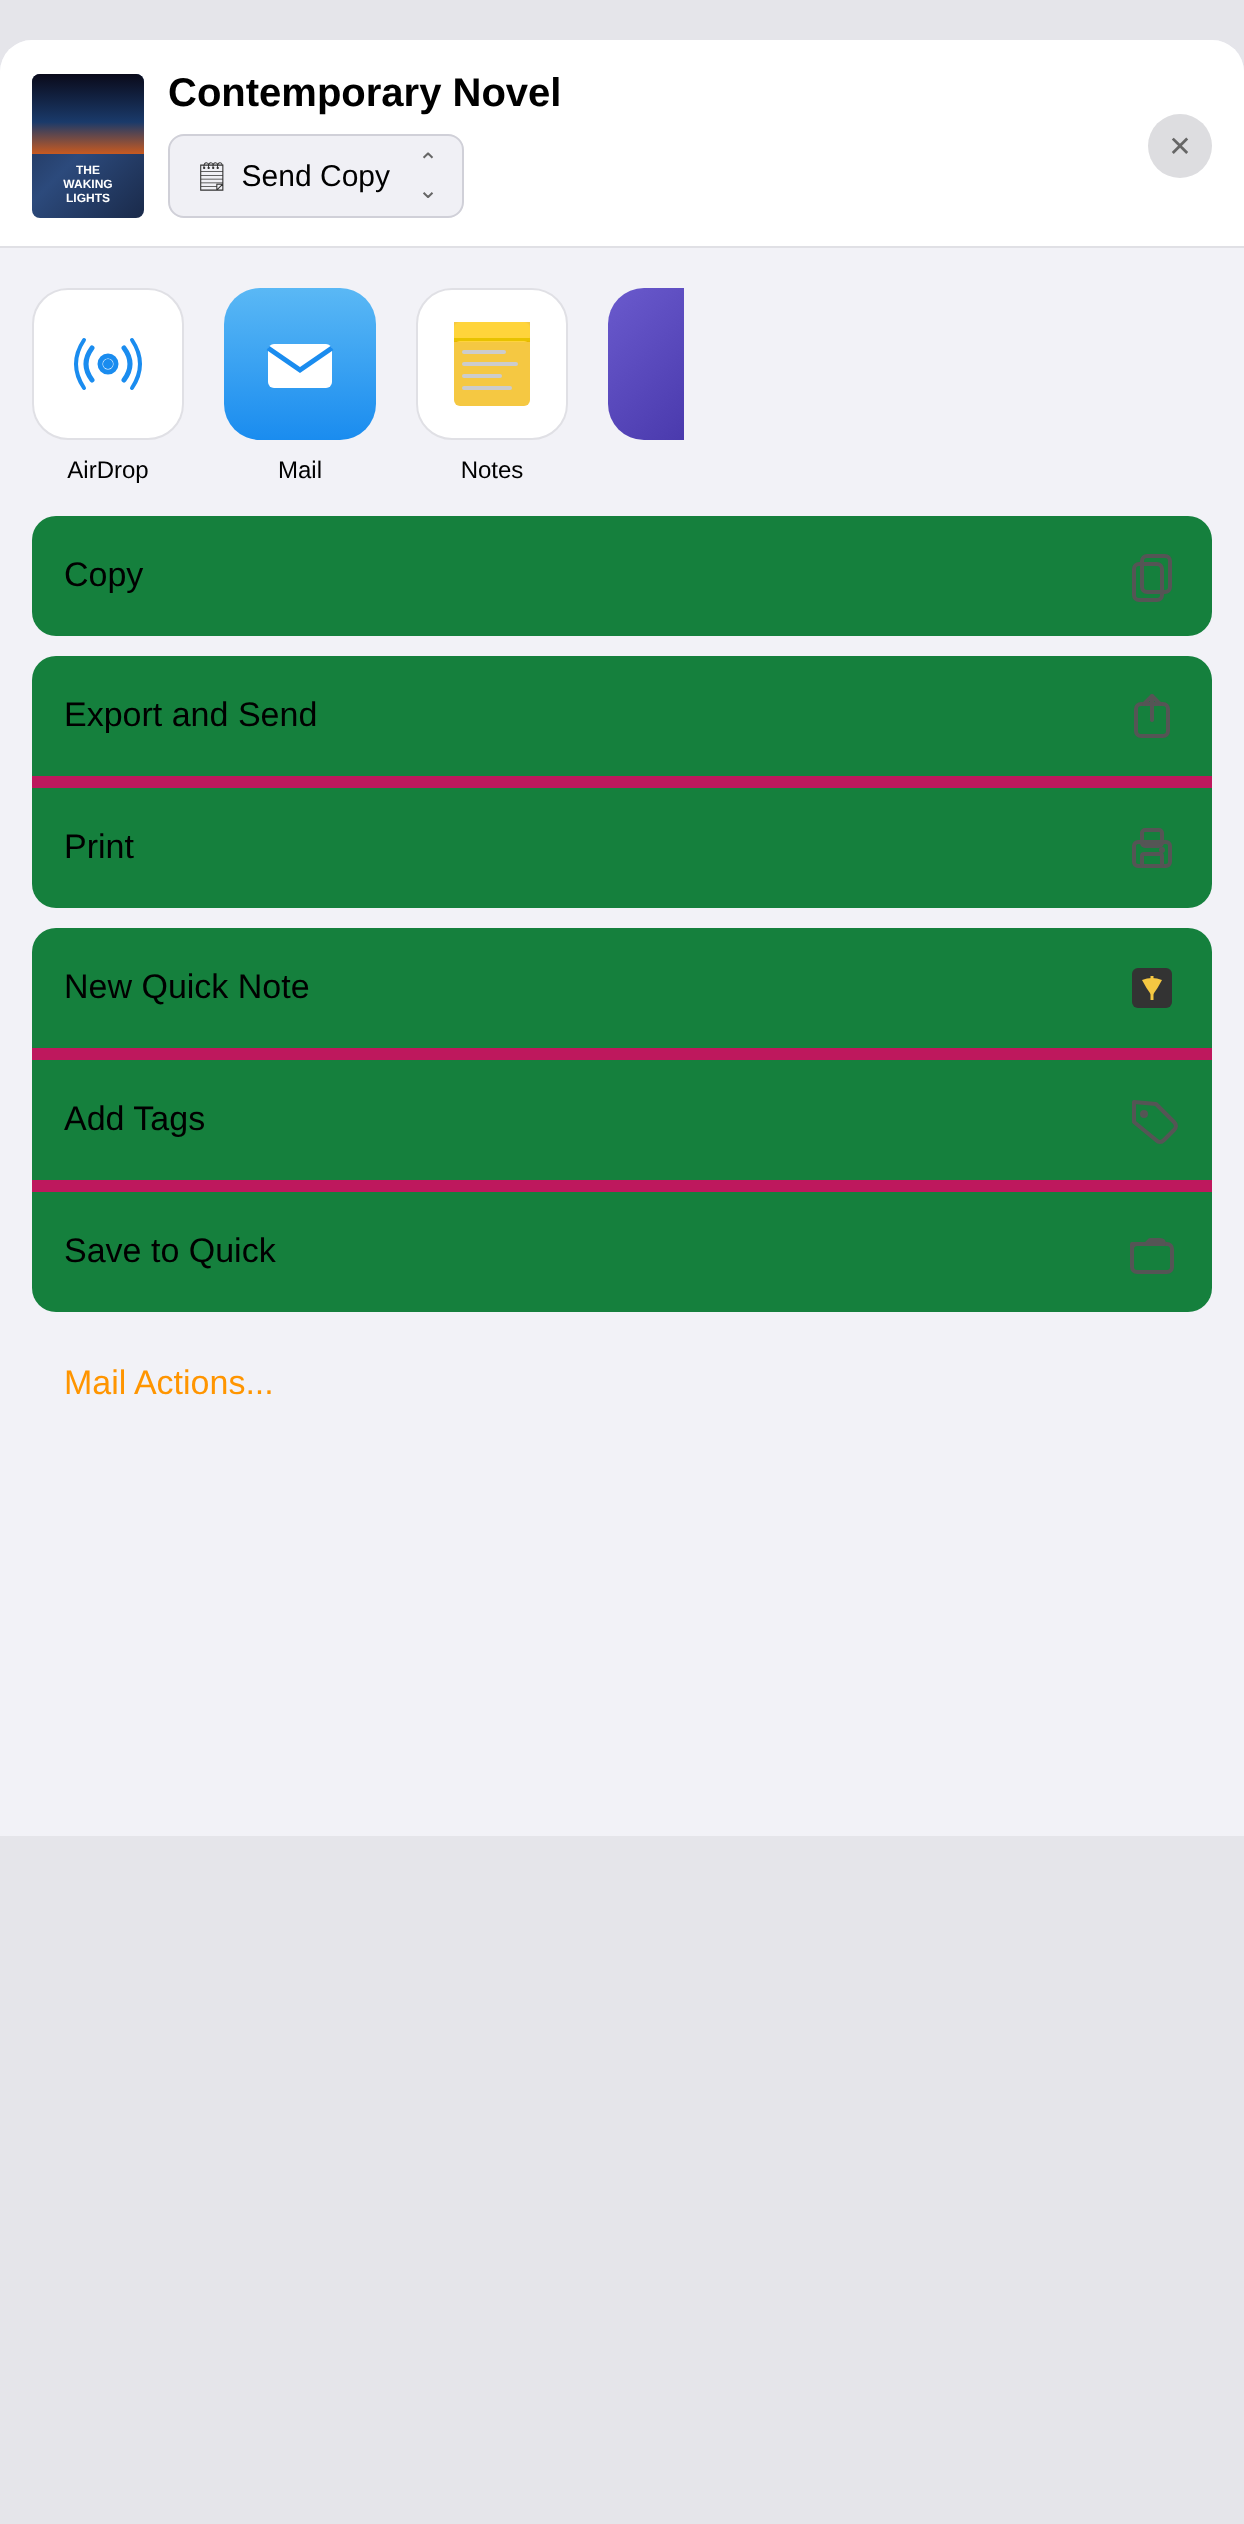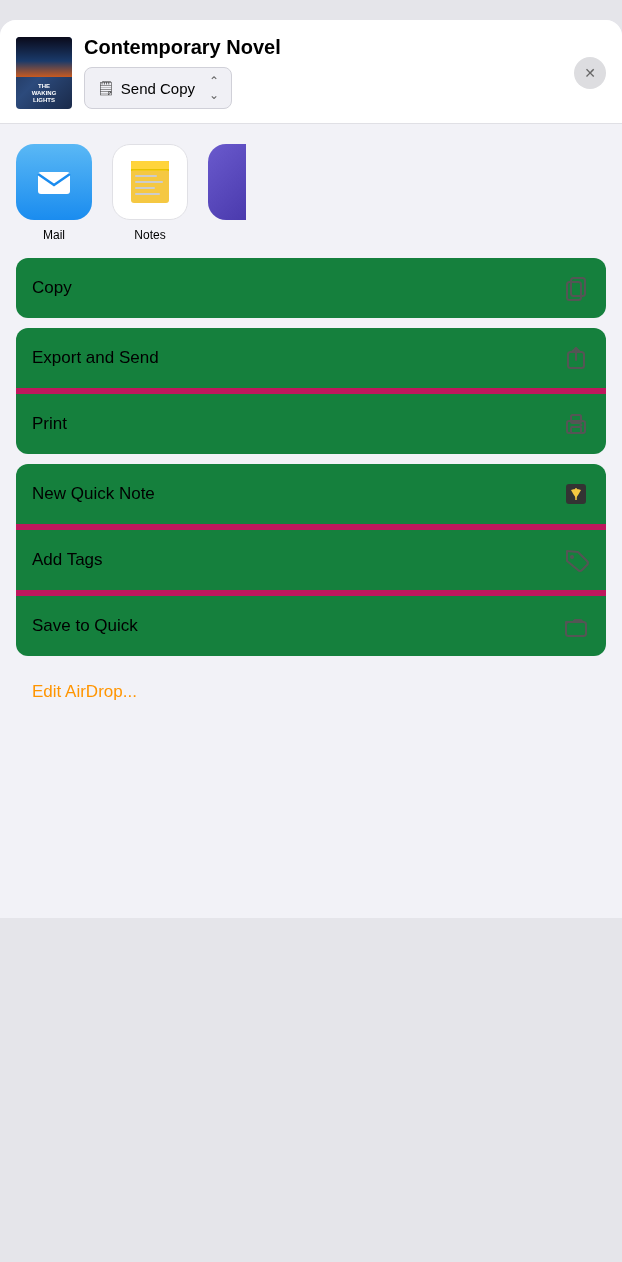--- a/index.html
+++ b/index.html
@@ -265,20 +265,33 @@
     </div>
 
     <button class="close-btn">
       <span>✕</span>
     </button>
   </div>
 
   <div class="app-row-container">
     <div class="app-row">
 
+      <div class="app-item">
+        <div class="app-icon airdrop">
+          <svg width="44" height="44" viewBox="0 0 44 44">
+            <circle cx="22" cy="22" r="4" fill="none" stroke="#1a8cef" stroke-width="2.5"></circle>
+            <path d="M14,30 Q8,22 14,14" fill="none" stroke="#1a8cef" stroke-width="2.5" stroke-linecap="round"></path>
+            <path d="M30,14 Q36,22 30,30" fill="none" stroke="#1a8cef" stroke-width="2.5" stroke-linecap="round"></path>
+            <path d="M10,34 Q2,22 10,10" fill="none" stroke="#1a8cef" stroke-width="2" stroke-linecap="round"></path>
+            <path d="M34,10 Q42,22 34,34" fill="none" stroke="#1a8cef" stroke-width="2" stroke-linecap="round"></path>
+            <circle cx="22" cy="22" r="2.5" fill="#1a8cef"></circle>
+          </svg>
+        </div>
+        <span class="app-label">AirDrop</span>
+      </div>
 
 
       <div class="app-item">
         <div class="app-icon mail">
           <svg width="46" height="46" viewBox="0 0 46 46">
             <rect x="7" y="13" width="32" height="22" rx="3" fill="white"></rect>
             <polyline points="7,15 23,26 39,15" fill="none" stroke="#1a8cef" stroke-width="2.5"></polyline>
           </svg>
         </div>
         <span class="app-label">Mail</span>
@@ -363,19 +376,19 @@
       <div class="action-item">
         <span class="action-label">Save to Quick</span>
         <svg width="28" height="28" viewBox="0 0 28 28">
           <rect x="4" y="10" width="20" height="14" rx="2.5" fill="none" stroke="#555" stroke-width="2"></rect>
           <path d="M4,12 Q4,10 6,10 L11,10 L13,8 L18,8 Q20,8 20,10 L20,10 L4,10Z" fill="none" stroke="#555" stroke-width="2" stroke-linejoin="round"></path>
         </svg>
       </div>
     </div>
 
     <div class="edit-actions">
-      <span class="edit-actions-label">Edit AirDrop...</span>
+      <span class="edit-actions-label">Mail Actions...</span>
     </div>
 
   </div>
 
   <div class="bottom-space"></div>
 </div>
 
 </body></html>

